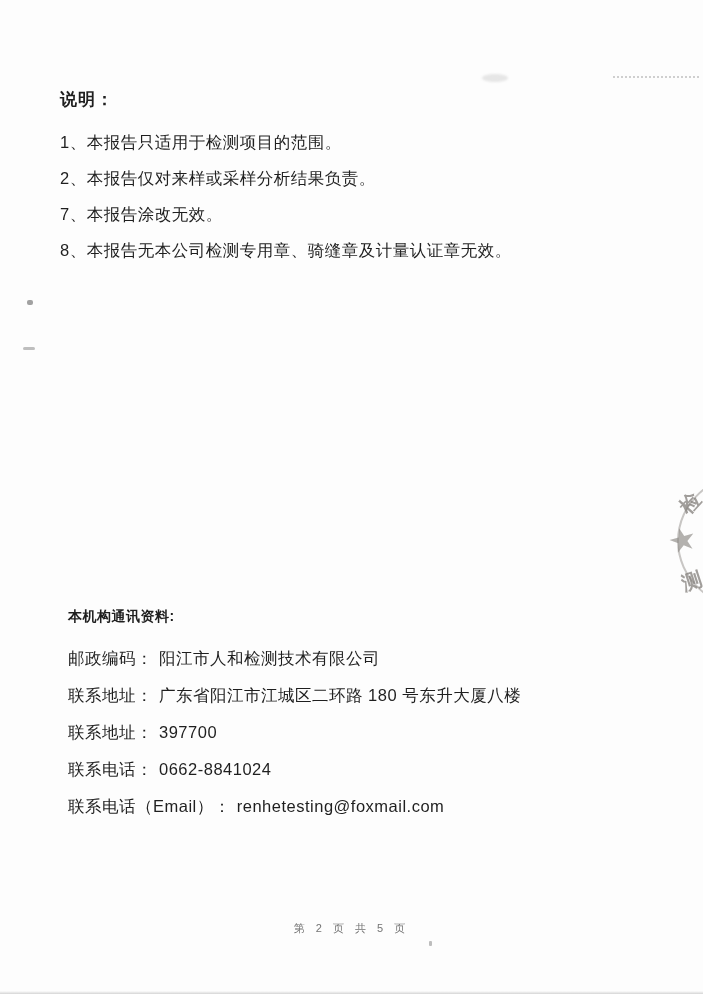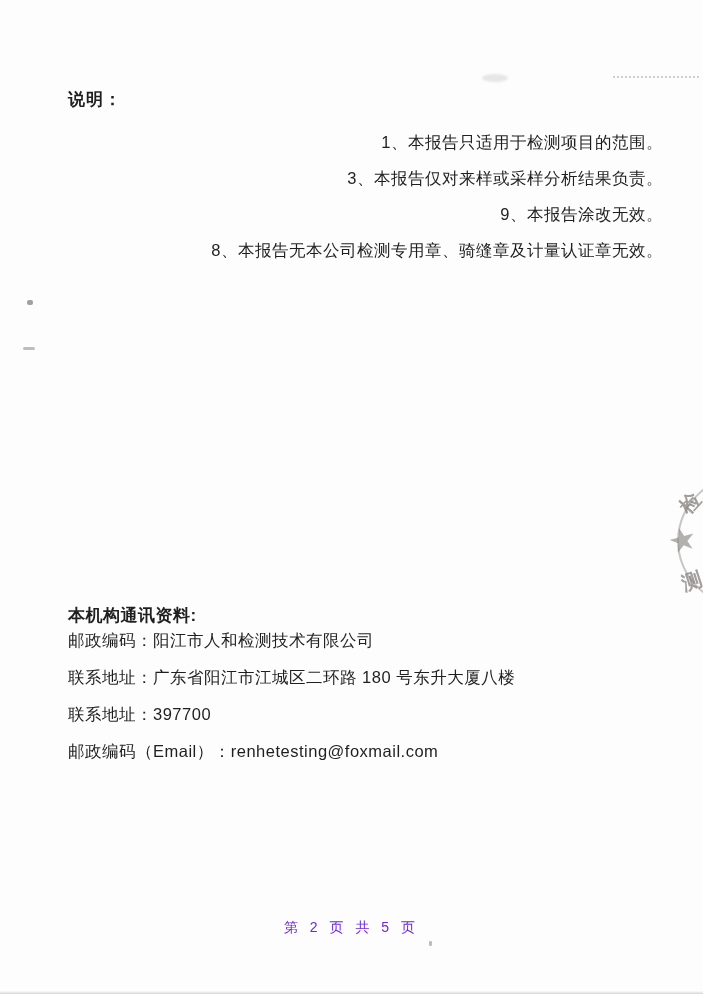--- a/index.html
+++ b/index.html
@@ -8,50 +8,49 @@
     width:703px; height:994px;
     margin:0 auto;
     background:#fdfdfd;
     font-family:"Liberation Sans", sans-serif;
     color:#1f1f1f;
     overflow:hidden;
     box-sizing:border-box;
   }
 
   
-  .notes { position:absolute; top:90px; left:68px; right:40px; }
+  .notes { position:absolute; top:90px; left:60px; right:40px; }
   .notes .heading {
     font-size:17px; font-weight:bold; margin:0 0 22px 0; line-height:20px;
     letter-spacing:1px;
   }
   .note-item {
     font-size:16.5px; line-height:20px; margin:0 0 16px 0;
     letter-spacing:0.5px;
-    text-align:right;
   }
 
   
   .contact { position:absolute; top:606px; left:68px; right:40px; }
   .contact .heading {
-    font-size:17px; font-weight:bold; margin:0 0 4px 0; line-height:20px;
+    font-size:14px; font-weight:bold; margin:0 0 22px 0; line-height:20px;
     letter-spacing:0.5px;
   }
   .contact-row {
     font-size:16.5px; line-height:20px; margin:0 0 17px 0;
     letter-spacing:0.5px;
   }
-  .contact-row .value { }
+  .contact-row .value { margin-left:6px; }
 
   
   .footer {
     position:absolute; top:918px; left:0; width:100%;
     text-align:center;
   }
   .footer .page-number {
-    font-size:14px; letter-spacing:4px; color:#6d28d9;
+    font-size:11px; letter-spacing:4px; color:#737373;
   }
 
   
   .stamp {
     position:absolute; top:466px; right:0; width:36px; height:152px;
     overflow:hidden; pointer-events:none;
   }
   .stamp-arc {
     position:absolute; left:10px; top:6px; width:150px; height:138px;
     border:2px solid rgba(148,144,140,0.5); border-radius:50%;
@@ -95,38 +94,41 @@
   }
 </style>
 </head>
 <body>
 
 <div class="page">
 
   <section class="notes">
     <h2 class="heading">说明：</h2>
     <p class="note-item">1、本报告只适用于检测项目的范围。</p>
-    <p class="note-item">3、本报告仅对来样或采样分析结果负责。</p>
-    <p class="note-item">9、本报告涂改无效。</p>
+    <p class="note-item">2、本报告仅对来样或采样分析结果负责。</p>
+    <p class="note-item">7、本报告涂改无效。</p>
     <p class="note-item">8、本报告无本公司检测专用章、骑缝章及计量认证章无效。</p>
   </section>
 
   <section class="contact">
     <h2 class="heading">本机构通讯资料:</h2>
     <p class="contact-row">
       <span class="label">邮政编码：</span><span class="value">阳江市人和检测技术有限公司</span>
     </p>
     <p class="contact-row">
       <span class="label">联系地址：</span><span class="value">广东省阳江市江城区二环路 180 号东升大厦八楼</span>
     </p>
     <p class="contact-row">
       <span class="label">联系地址：</span><span class="value">397700</span>
     </p>
     <p class="contact-row">
-      <span class="label">邮政编码（Email）：</span><span class="value">renhetesting@foxmail.com</span>
+      <span class="label">联系电话：</span><span class="value">0662-8841024</span>
+    </p>
+    <p class="contact-row">
+      <span class="label">联系电话（Email）：</span><span class="value">renhetesting@foxmail.com</span>
     </p>
   </section>
 
   <footer class="footer">
     <span class="page-number">第 2 页 共 5 页</span>
   </footer>
 
   <div class="stamp">
     <span class="stamp-arc"></span>
     <span class="stamp-char top">检</span>

